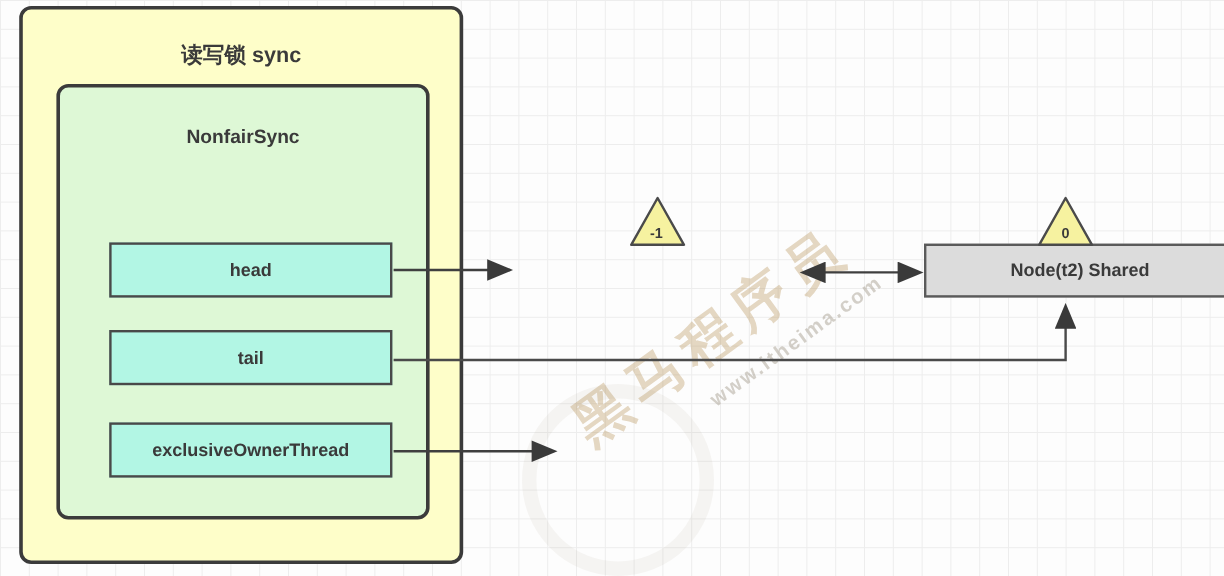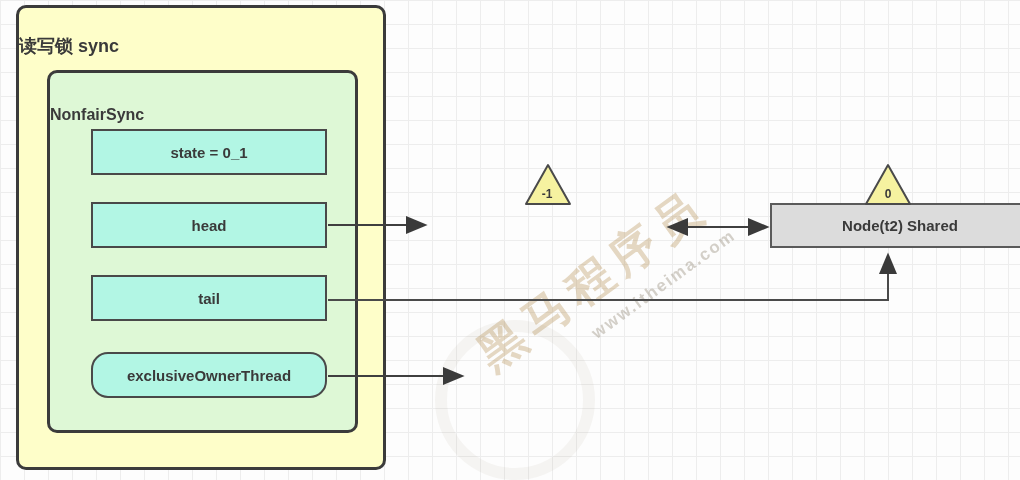--- a/index.html
+++ b/index.html
@@ -16,34 +16,34 @@
     background-image:
       linear-gradient(#ededed 1px, transparent 1px),
       linear-gradient(90deg, #ededed 1px, transparent 1px);
     background-size:24px 24px;
   }
   .abs{position:absolute;box-sizing:border-box;}
   
   .group{border:3px solid #3b3b3b;border-radius:10px;}
   #outer-group{left:16px;top:5px;width:370px;height:465px;background:#fefec9;}
   #inner-group{left:47px;top:70px;width:311px;height:363px;background:#def8d6;}
-  .group-title{position:absolute;left:0;width:100%;text-align:left;}
+  .group-title{position:absolute;left:0;width:100%;text-align:center;}
   #outer-title{top:26px;font-size:18px;}
   #inner-title{top:33px;font-size:16px;}
   
   .field{
     left:91px;width:236px;height:46px;
     background:#b2f6e4;border:2px solid #494949;
     display:flex;align-items:center;justify-content:center;
     font-size:15px;text-align:center;
   }
   #field-state{top:129px;}
   #field-head{top:202px;}
   #field-tail{top:275px;}
-  #field-eot{top:352px;font-size:15px;border-radius:17px;}
+  #field-eot{top:352px;font-size:15px;}
   
   .node{
     height:45px;border:2px solid #4f4f4f;
     display:flex;align-items:center;justify-content:center;
     font-size:15px;
   }
   #node-null{left:430px;top:203px;width:235px;background:#4ce3f1;border-color:#3b3b3b;}
   #node-t2{left:770px;top:203px;width:260px;background:#dcdcdc;border-color:#5a5a5a;}
   #node-t1{left:468px;top:353px;width:237px;background:#38a8f3;border-color:#5a5a5a;}
   
@@ -82,21 +82,20 @@
   <div class="wm-circle abs" id="wm-circle-main"></div>
 
   <div class="group abs" id="outer-group">
     <div class="group-title" id="outer-title">读写锁 sync</div>
   </div>
 
   <div class="group abs" id="inner-group">
     <div class="group-title" id="inner-title">NonfairSync</div>
   </div>
 
-  <div class="field abs" id="field-state">state = 0_1</div>
   <div class="field abs" id="field-tail">tail</div>
   <div class="field abs" id="field-head">head</div>
   <div class="field abs" id="field-eot">exclusiveOwnerThread</div>
 
   <div class="node abs" id="node-t2">Node(t2) Shared</div>
 
   <svg id="edges" viewBox="0 0 1020 480">
     <defs>
       <marker id="arr" viewBox="0 0 12 10" refX="10" refY="5" markerWidth="11" markerHeight="9" orient="auto-start-reverse">
         <path d="M0,0 L12,5 L0,10 Z" fill="#3a3a3a"></path>

